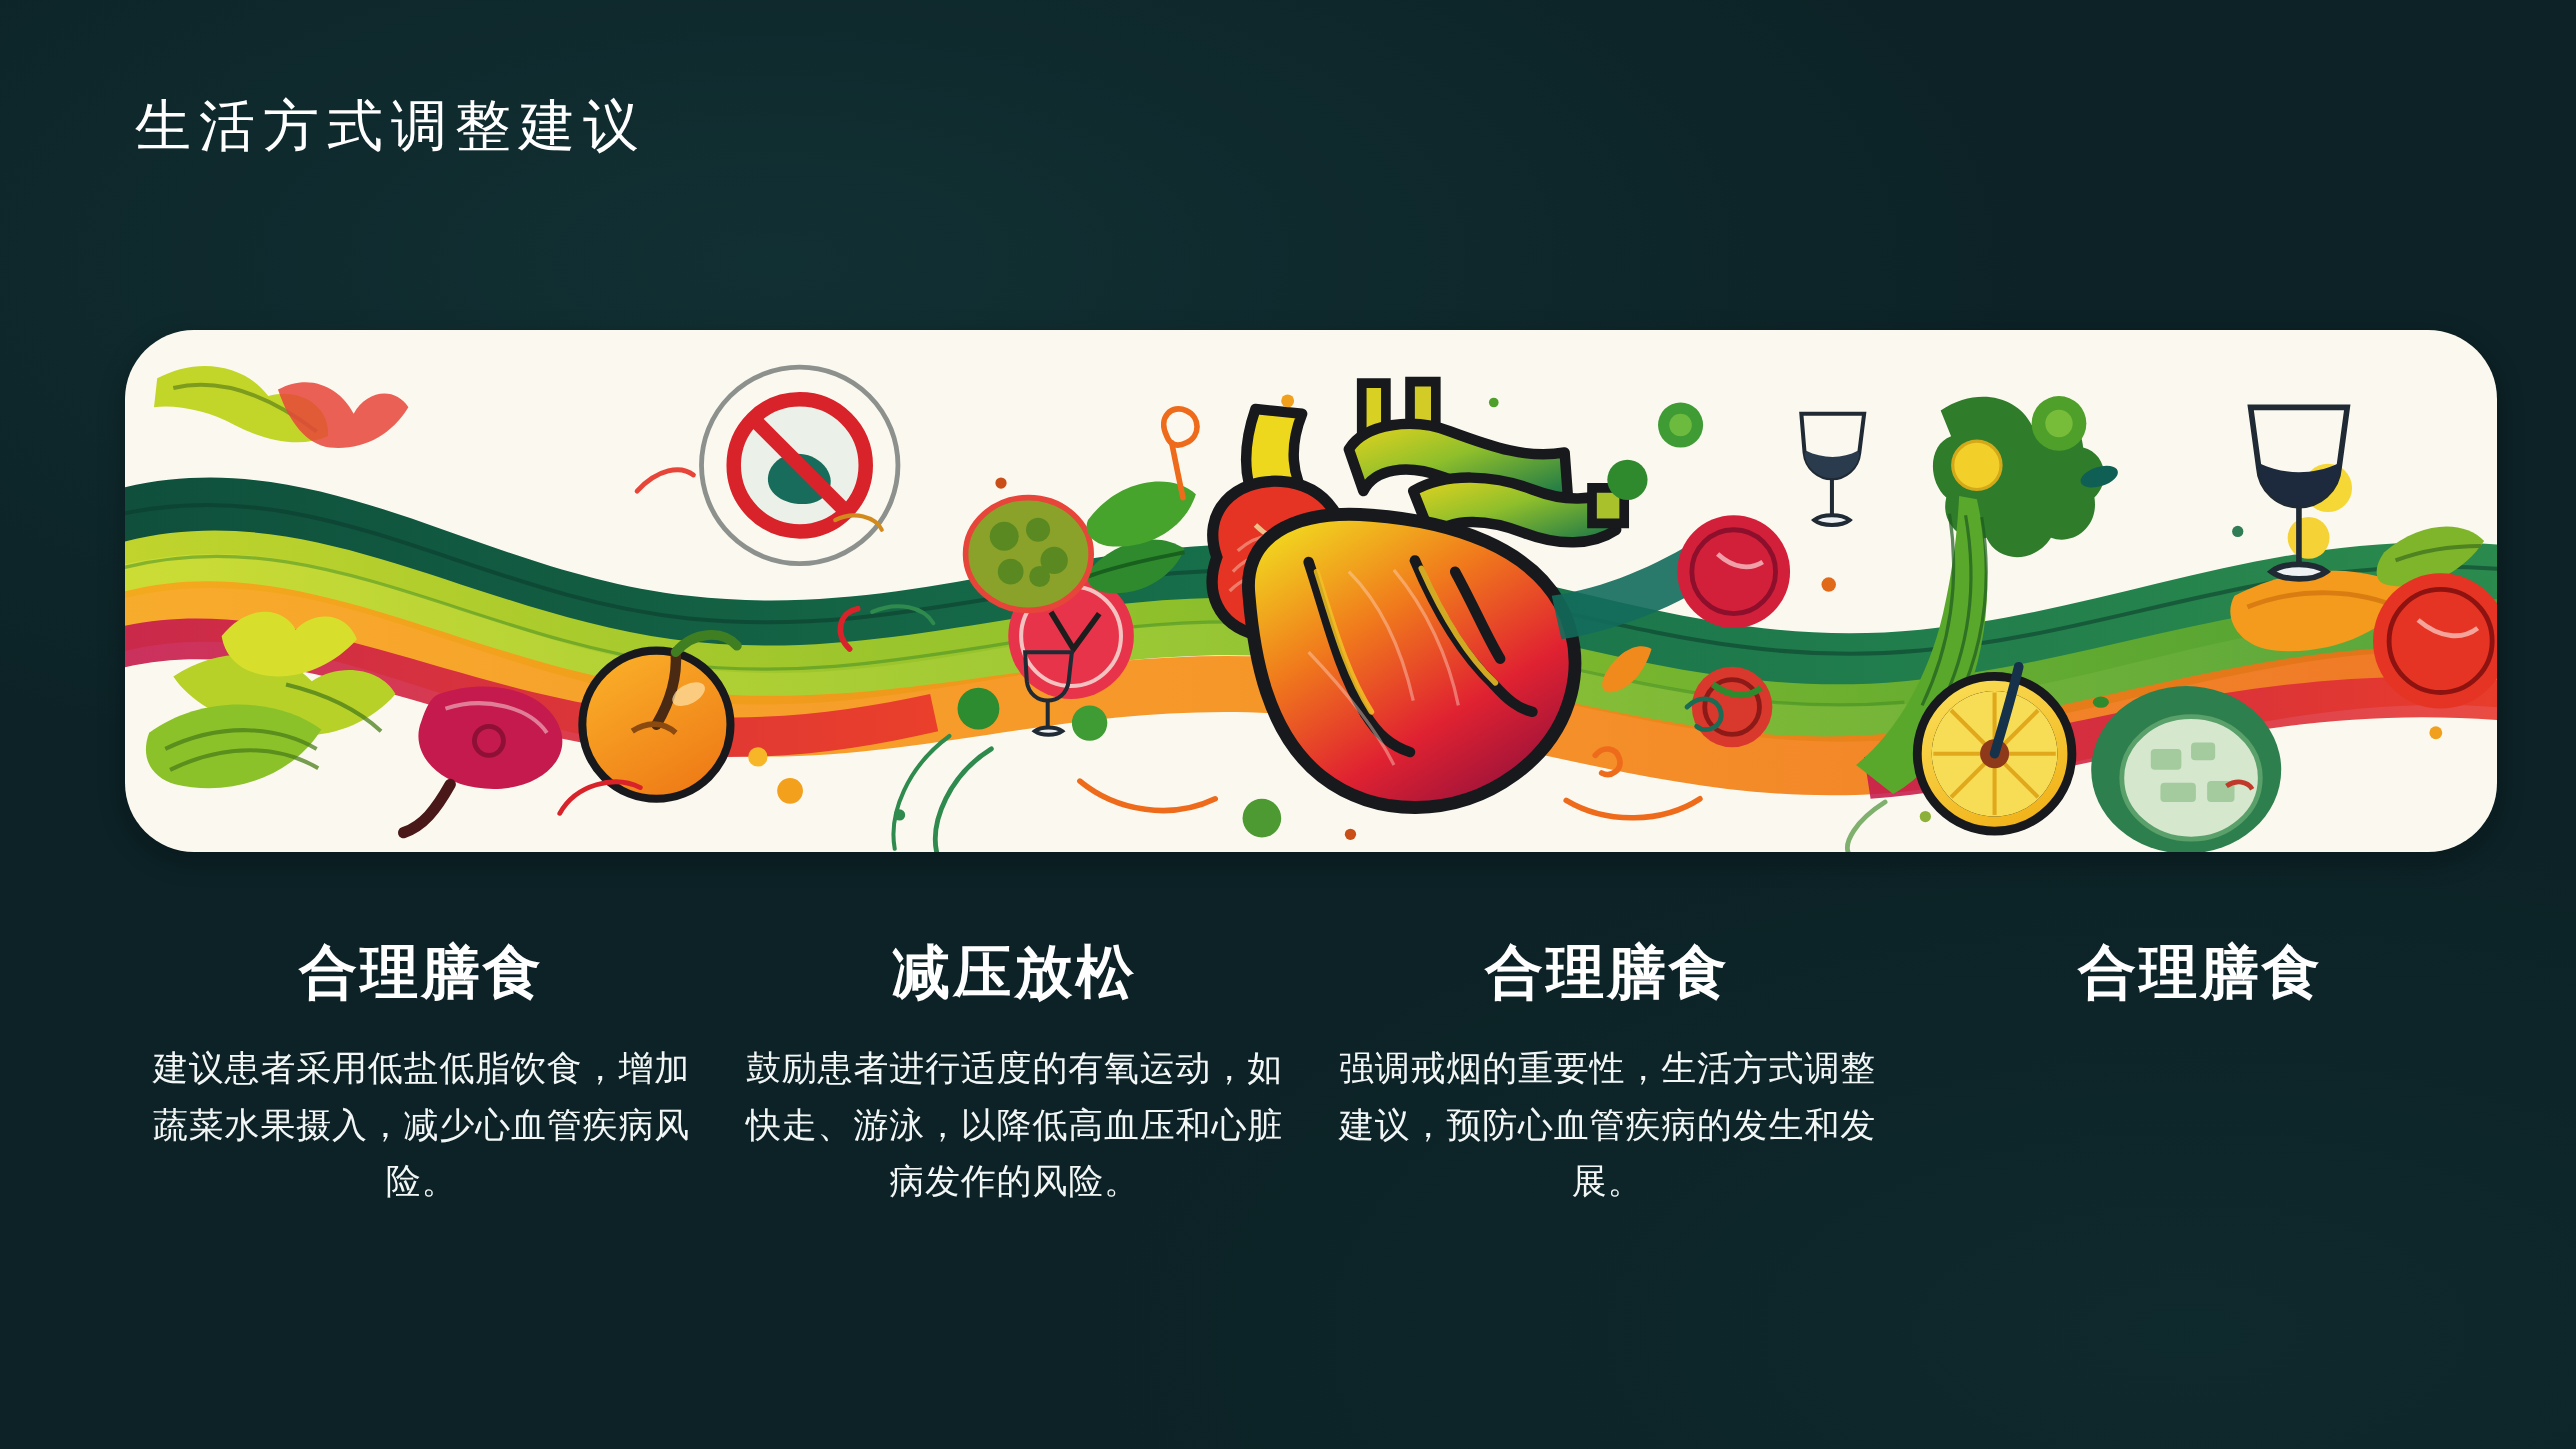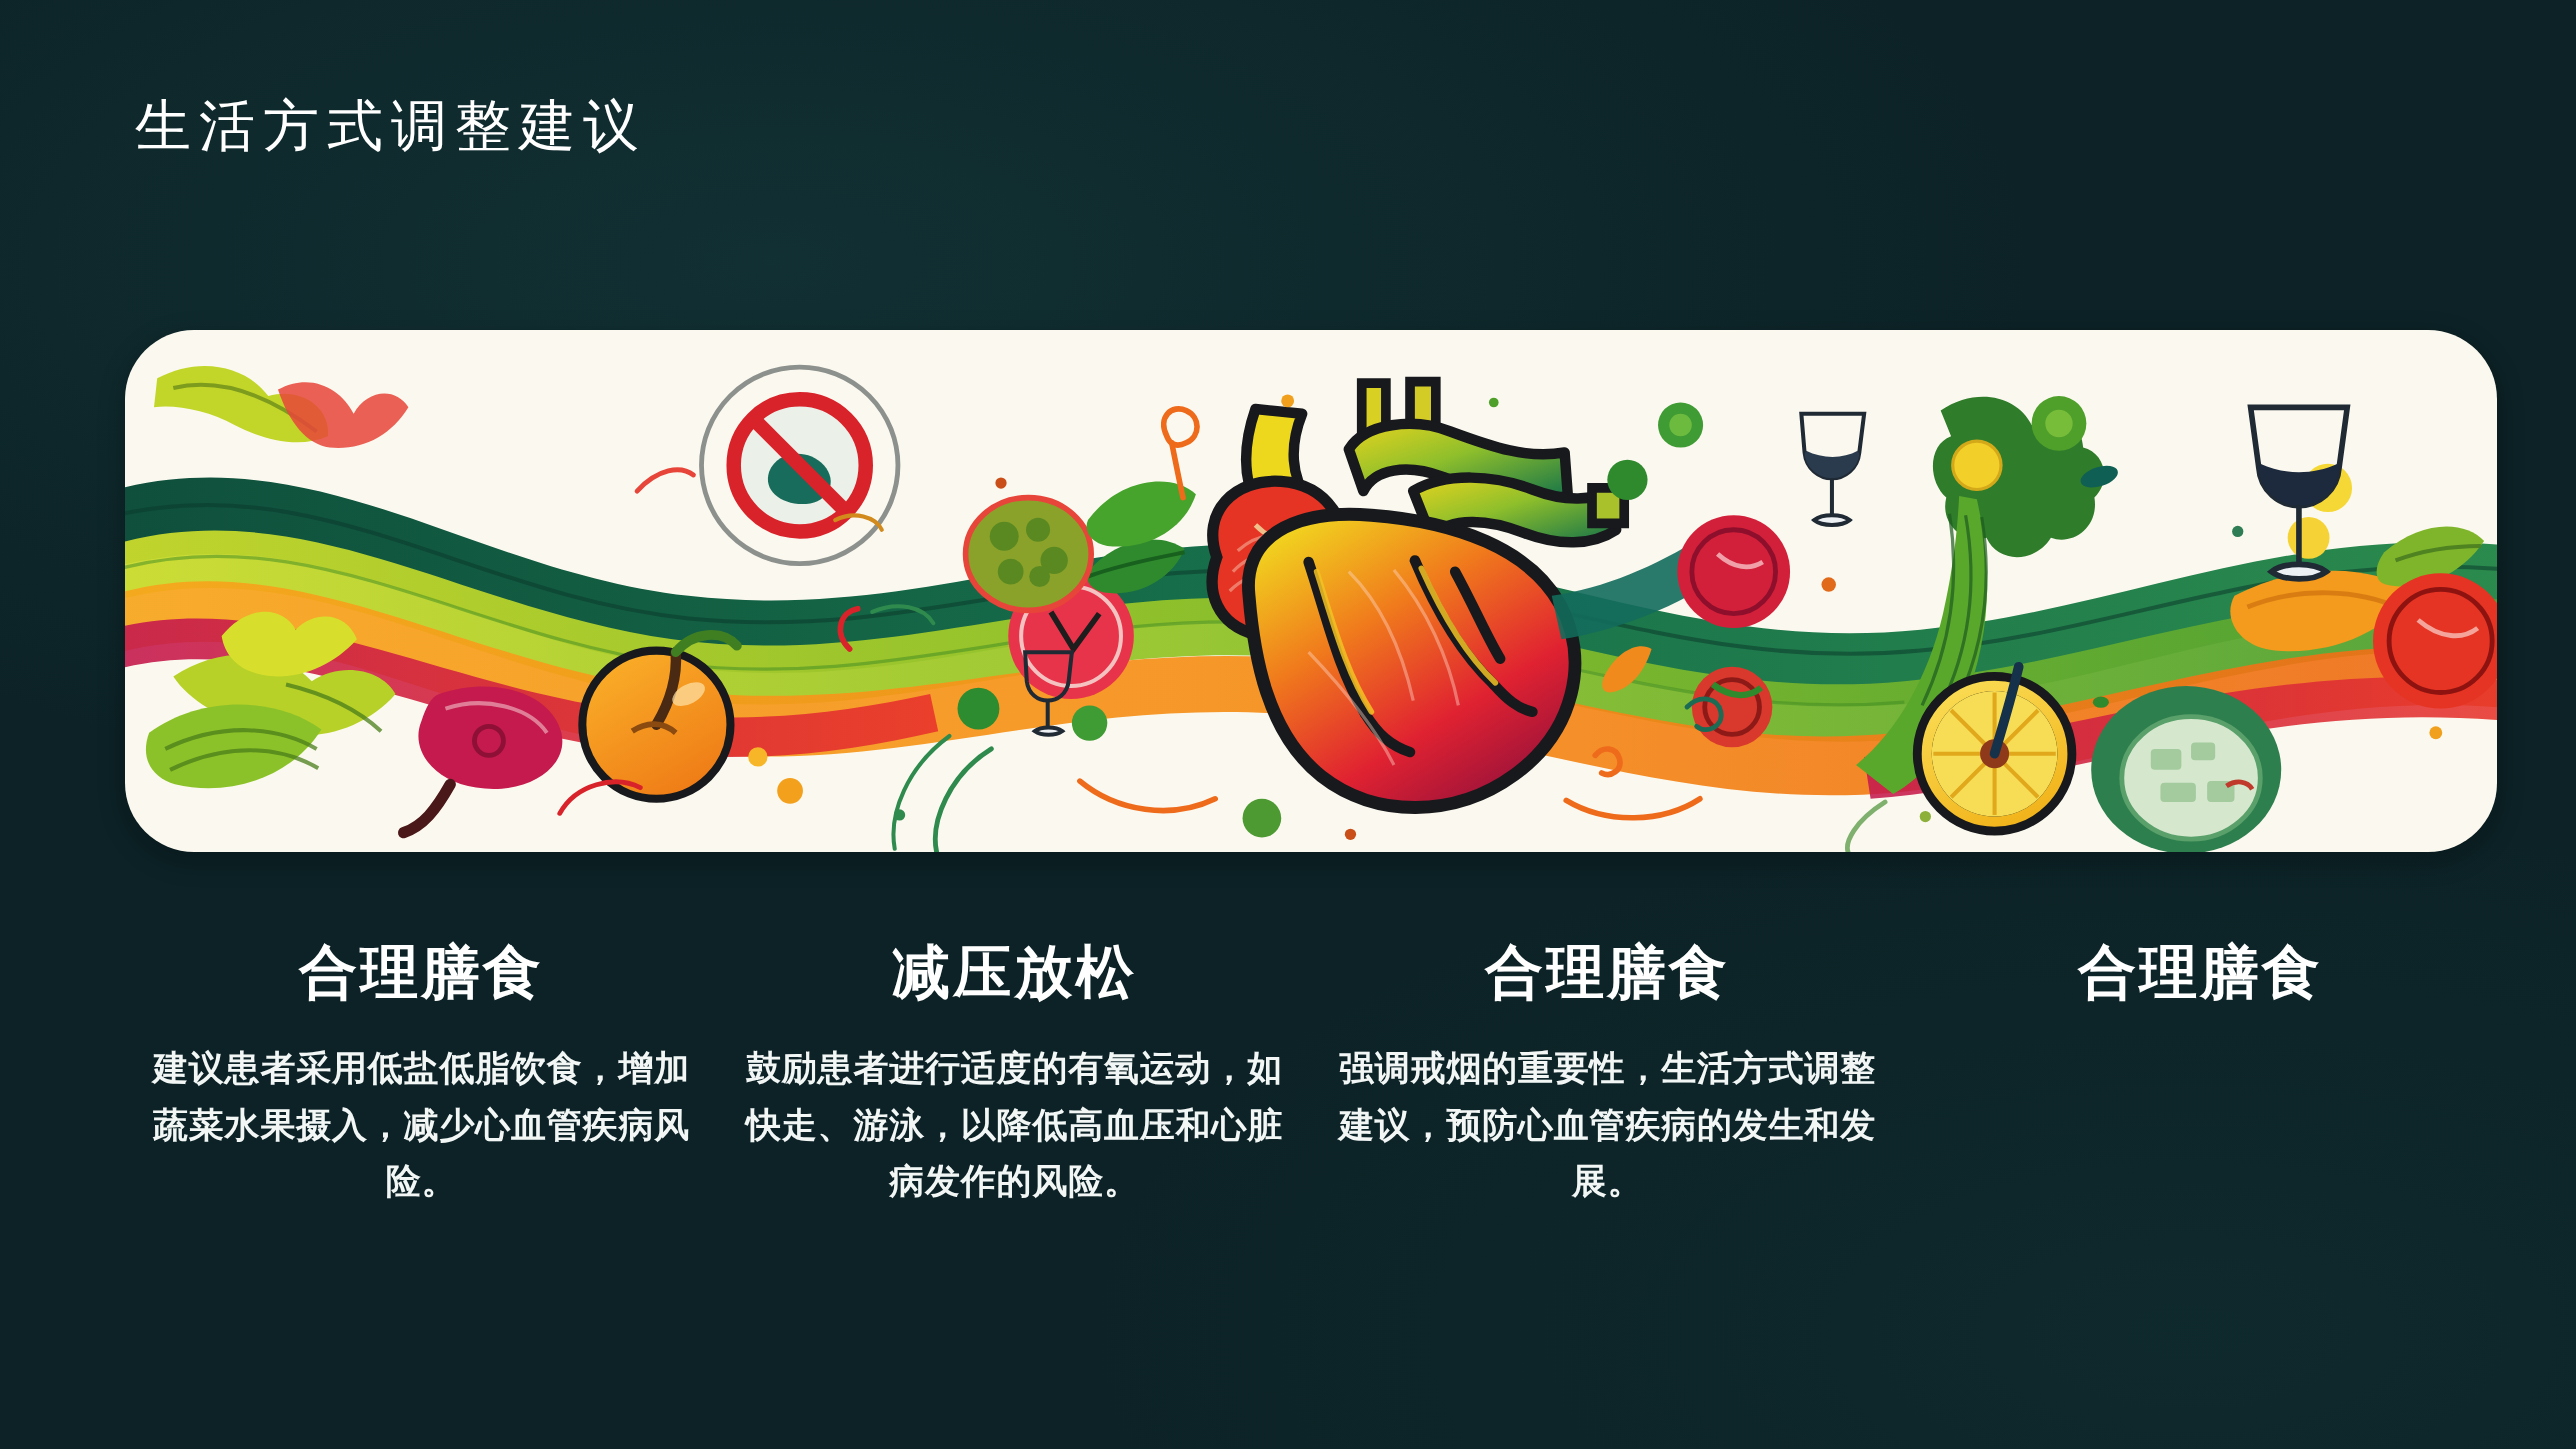--- a/index.html
+++ b/index.html
@@ -62,21 +62,20 @@
     margin-bottom:29px;
     white-space:nowrap;
   }
   .card-desc{
     font-size:35px;
     line-height:1.62;
     color:#f2f6f5;
     text-align:center;
     letter-spacing:0.8px;
     max-width:555px;
-    font-weight:bold;
   }
 </style>
 </head>
 <body>
 
 <div class="bg-vignette"></div>
 
 <h1 class="page-title">生活方式调整建议</h1>
 
 <div class="banner">

